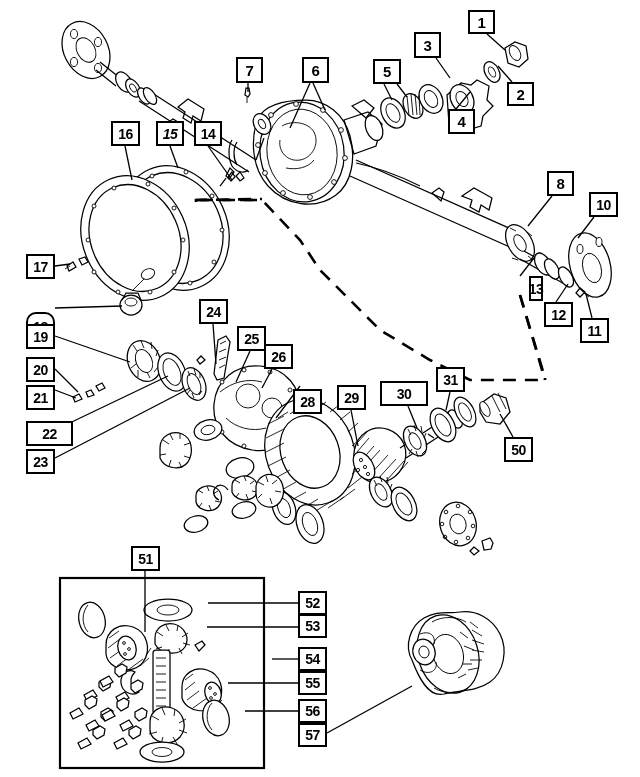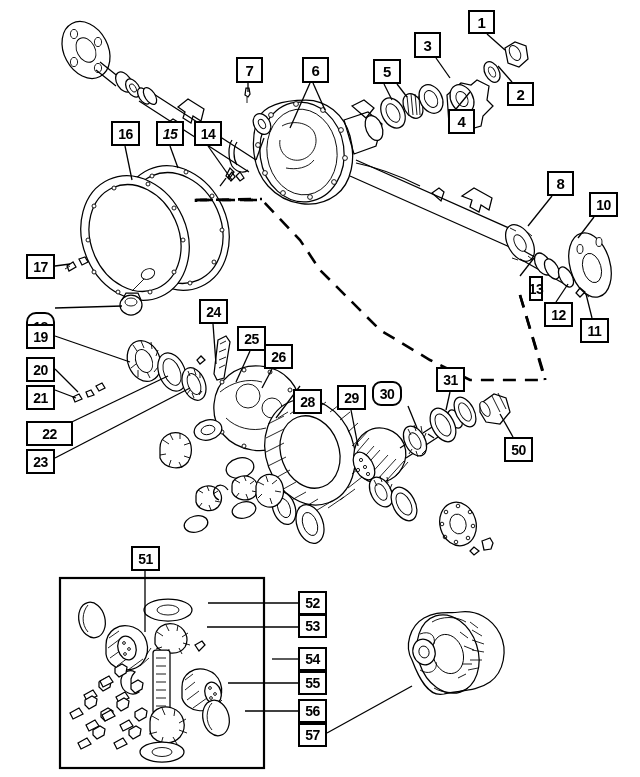--- a/index.html
+++ b/index.html
@@ -629,21 +629,21 @@
       <div class="callout small" style="left: 26px; top: 324px; width: 29px; height: 25px;">19</div>
       <div class="callout small" style="left: 26px; top: 357px; width: 29px; height: 25px;">20</div>
       <div class="callout small" style="left: 26px; top: 385px; width: 29px; height: 25px;">21</div>
       <div class="callout small" style="left: 26px; top: 421px; width: 47px; height: 25px;">22</div>
       <div class="callout small" style="left: 26px; top: 449px; width: 29px; height: 25px;">23</div>
       <div class="callout small" style="left: 199px; top: 299px; width: 29px; height: 25px;">24</div>
       <div class="callout small" style="left: 237px; top: 326px; width: 29px; height: 25px;">25</div>
       <div class="callout small" style="left: 264px; top: 344px; width: 29px; height: 25px;">26</div>
       <div class="callout small" style="left: 293px; top: 361px; width: 29px; height: 25px; margin-top: 28px;">28</div>
       <div class="callout small" style="left: 337px; top: 385px; width: 29px; height: 25px;">29</div>
-      <div class="callout small" style="left: 372px; top: 381px; width: 30px; height: 25px; border-radius: 9px;">30</div>
+      <div class="callout small" style="left: 380px; top: 381px; width: 48px; height: 25px;">30</div>
       <div class="callout small" style="left: 436px; top: 367px; width: 29px; height: 25px;">31</div>
       <div class="callout small" style="left: 504px; top: 437px; width: 29px; height: 25px;">50</div>
       <div class="callout small" style="left: 131px; top: 546px; width: 29px; height: 25px;">51</div>
       <div class="callout small" style="left: 298px; top: 591px; width: 29px; height: 24px;">52</div>
       <div class="callout small" style="left: 298px; top: 614px; width: 29px; height: 24px;">53</div>
       <div class="callout small" style="left: 298px; top: 647px; width: 29px; height: 24px;">54</div>
       <div class="callout small" style="left: 298px; top: 671px; width: 29px; height: 24px;">55</div>
       <div class="callout small" style="left: 298px; top: 699px; width: 29px; height: 24px;">56</div>
       <div class="callout small" style="left: 298px; top: 723px; width: 29px; height: 24px;">57</div>
     </div>

